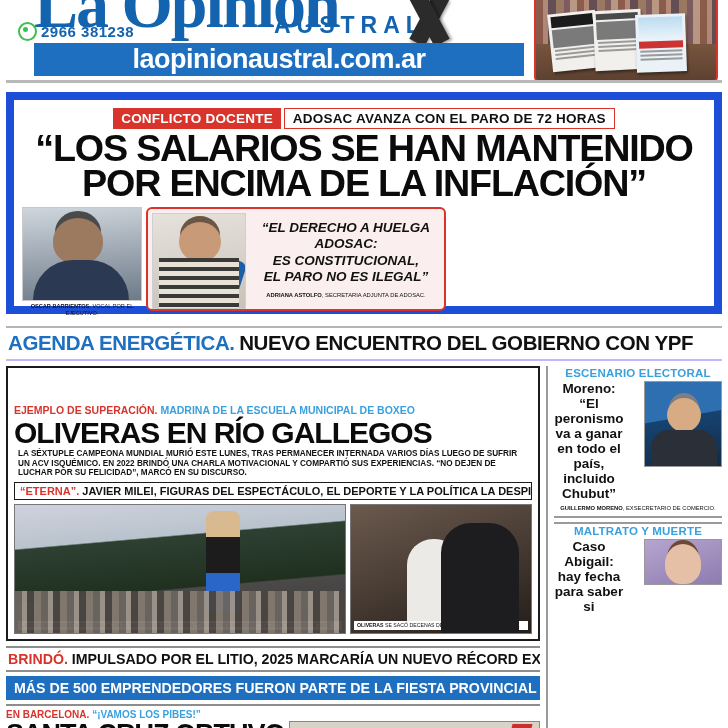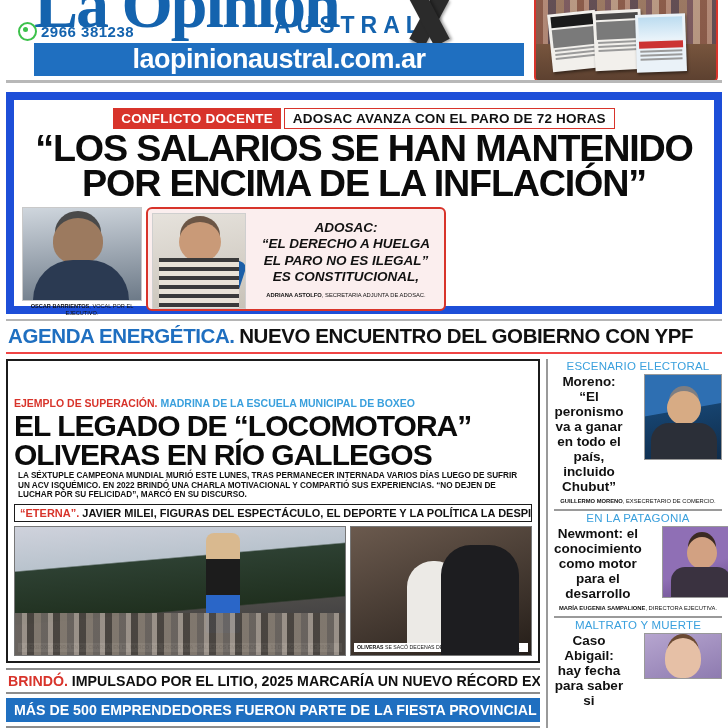--- a/index.html
+++ b/index.html
@@ -143,21 +143,21 @@
   .ad-txt{flex:1;padding-left:6px;display:flex;flex-direction:column;justify-content:center;}
   .ad-txt .l{
     text-align:center;font-style:italic;font-weight:bold;color:#111;
     font-size:13.5px;line-height:16.5px;
   }
   .ad-cap{font-size:5.8px;line-height:8px;text-align:center;margin-top:5px;font-weight:bold;color:#111;}
   .ad-cap i{font-style:normal;font-weight:normal;}
 
   
   .agenda{
-    margin-top:5px;border-top:2px solid #b5b5b5;border-bottom:2px solid #ef4444;
+    margin-top:12px;border-top:2px solid #b5b5b5;border-bottom:2px solid #c4b5fd;
     padding:3px 2px 4px;white-space:nowrap;overflow:hidden;
   }
   .agenda b{font-size:20.5px;color:#1f6fc0;letter-spacing:-.4px;}
   .agenda span{font-size:20.5px;color:#111;font-weight:bold;letter-spacing:-.4px;}
 
   
   .cols{display:flex;margin-top:5px;gap:6px;}
   .colL{flex:1;min-width:0;}
   .colR{flex:0 0 168px;width:168px;border-left:2px solid #9a9a9a;padding-left:6px;}
 
@@ -230,21 +230,21 @@
   .bc-ph:before{
     content:"";position:absolute;left:0;right:0;top:8px;height:30px;
     background:repeating-linear-gradient(90deg,#2a3d66 0 11px,#e9e4da 11px 18px,#1d2b4b 18px 28px,#cfc8bb 28px 36px);
   }
   .bc-ph:after{
     content:"";position:absolute;right:8px;top:2px;width:20px;height:14px;background:#c9302c;transform:skewX(-12deg);
   }
 
   
   .sb-kick{
-    text-align:center;color:#3aa0dd;font-size:11.5px;font-weight:normal;
+    text-align:center;color:#3aa0dd;font-size:11.5px;font-weight:bold;
     letter-spacing:.2px;margin:1px 0 2px;white-space:nowrap;
   }
   .sb-row{display:flex;gap:20px;align-items:flex-start;}
   .sb-h{
     flex:1;text-align:center;font-size:13.5px;line-height:15px;font-weight:bold;color:#111;
   }
   .sb-ph{flex:0 0 76px;height:84px;overflow:hidden;position:relative;border:1px solid #999;}
   .sb-ph.a{background:linear-gradient(170deg,#2e6fb2 0 42%,#16436f 43%,#0f2c4a 100%);}
   .sb-ph.a:before{
     content:"";position:absolute;left:22px;top:16px;width:34px;height:34px;border-radius:50%;
@@ -346,24 +346,24 @@
           <span>OSCAR BARRIENTOS</span><i>, VOCAL POR EL EJECUTIVO.</i>
         </div>
       </div>
 
 
       <div class="adosac-box">
         <div class="ph-ad">
           <div class="ad-mic"></div>
         </div>
         <div class="ad-txt">
+          <div class="l">“EL DERECHO A HUELGA</div>
           <div class="l">ADOSAC:</div>
-          <div class="l">“EL DERECHO A HUELGA</div>
+          <div class="l">ES CONSTITUCIONAL,</div>
           <div class="l">EL PARO NO ES ILEGAL”</div>
-          <div class="l">ES CONSTITUCIONAL,</div>
           <div class="ad-cap">
             <span>ADRIANA ASTOLFO</span><i>, SECRETARIA ADJUNTA DE ADOSAC.</i>
           </div>
         </div>
       </div>
     </div>
   </div>
 
   <div class="agenda">
     <b>AGENDA ENERGÉTICA.</b>
@@ -373,21 +373,20 @@
   <div class="cols">
 
     <div class="colL">
 
       <div class="story">
         <div class="story-kick">
           <span class="r">EJEMPLO DE SUPERACIÓN.</span>
           <span class="b">MADRINA DE LA ESCUELA MUNICIPAL DE BOXEO</span>
         </div>
         <div class="story-h">
-          <div>EL LEGADO DE “LOCOMOTORA”</div>
           <div>OLIVERAS EN RÍO GALLEGOS</div>
         </div>
         <div class="story-sub">LA SÉXTUPLE CAMPEONA MUNDIAL MURIÓ ESTE LUNES, TRAS PERMANECER INTERNADA VARIOS DÍAS LUEGO DE SUFRIR UN ACV ISQUÉMICO. EN 2022 BRINDÓ UNA CHARLA MOTIVACIONAL Y COMPARTIÓ SUS EXPERIENCIAS. “NO DEJEN DE LUCHAR POR SU FELICIDAD”, MARCÓ EN SU DISCURSO.</div>
         <div class="eterna">
           <span class="r">“ETERNA”.</span>
           <span>JAVIER MILEI, FIGURAS DEL ESPECTÁCULO, EL DEPORTE Y LA POLÍTICA LA DESPIDIERON</span>
         </div>
 
         <div class="photos">
           <div class="ph ph1">
@@ -402,20 +401,24 @@
       </div>
 
       <div class="briefA">
         <span class="r">BRINDÓ.</span>
         <span>IMPULSADO POR EL LITIO, 2025 MARCARÍA UN NUEVO RÉCORD EXPORTADOR</span>
       </div>
 
       <div class="briefB">MÁS DE 500 EMPRENDEDORES FUERON PARTE DE LA FIESTA PROVINCIAL DEL FRÍO</div>
 
       <div class="briefC">
+        <div class="bc-kick">
+          <span class="r">EN BARCELONA.</span>
+          <span class="b">“¡VAMOS LOS PIBES!”</span>
+        </div>
         <div class="bc-row">
           <div class="bc-h">SANTA CRUZ OBTUVO</div>
           <div class="bc-ph"></div>
         </div>
       </div>
 
     </div>
 
     <div class="colR">
 
@@ -425,30 +428,20 @@
           <div class="sb-h">Moreno: “El peronismo va a ganar en todo el país, incluido Chubut”</div>
           <div class="sb-ph a"></div>
         </div>
         <div class="sb-cap">
           <span>GUILLERMO MORENO</span><i>, EXSECRETARIO DE COMERCIO.</i>
         </div>
       </div>
 
       <div class="sb-div"></div>
 
-      <div>
-        <div class="sb-kick">EN LA PATAGONIA</div>
-        <div class="sb-row">
-          <div class="sb-h">Newmont: el conocimiento como motor para el desarrollo</div>
-          <div class="sb-ph b"></div>
-        </div>
-        <div class="sb-cap">
-          <span>MARÍA EUGENIA SAMPALIONE</span><i>, DIRECTORA EJECUTIVA.</i>
-        </div>
-      </div>
 
 
       <div class="sb-div"></div>
 
       <div>
         <div class="sb-kick">MALTRATO Y MUERTE</div>
         <div class="sb-row">
           <div class="sb-h">Caso Abigail: hay fecha para saber si</div>
           <div class="sb-ph c"></div>
         </div>

